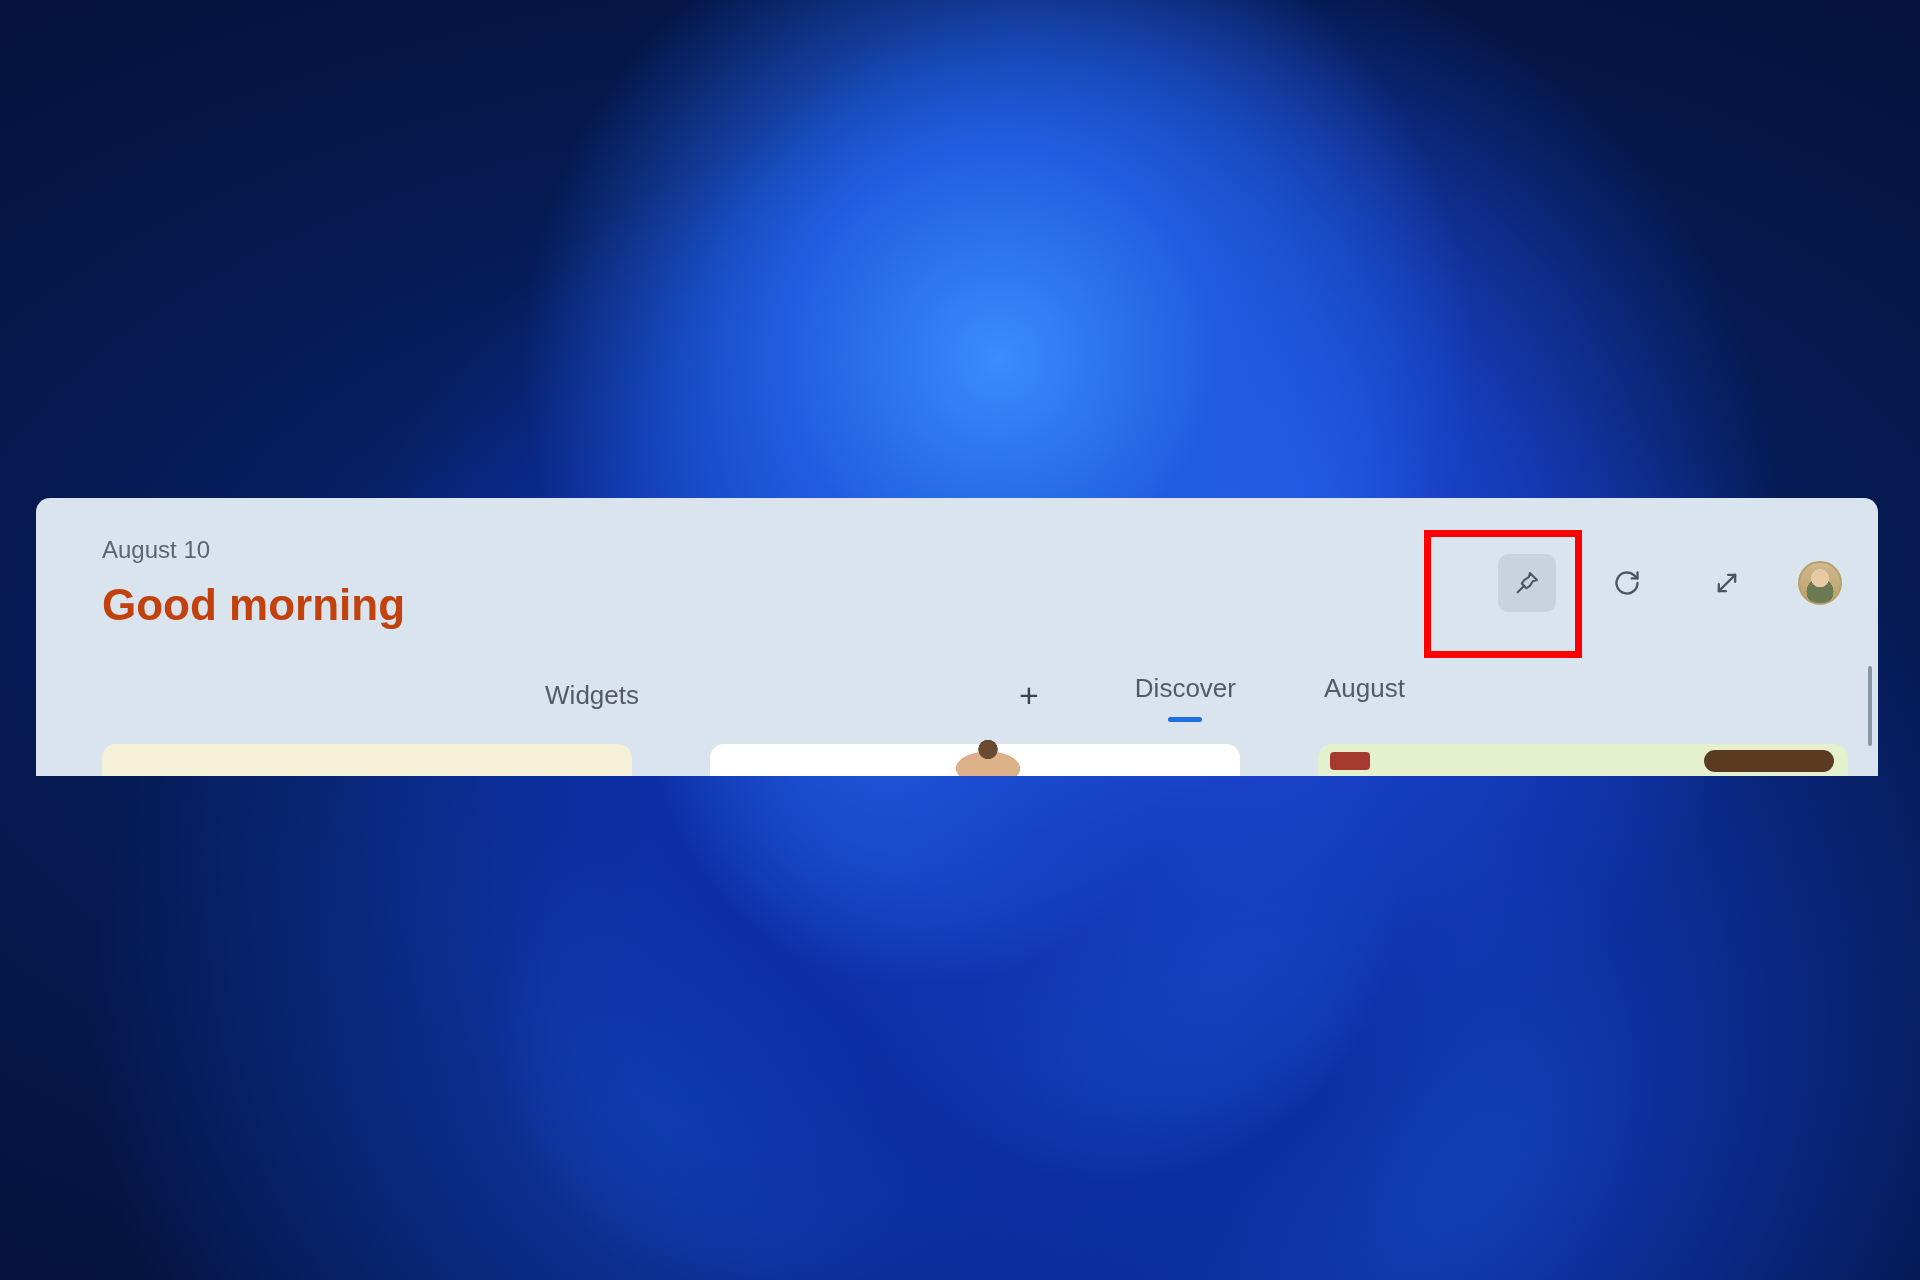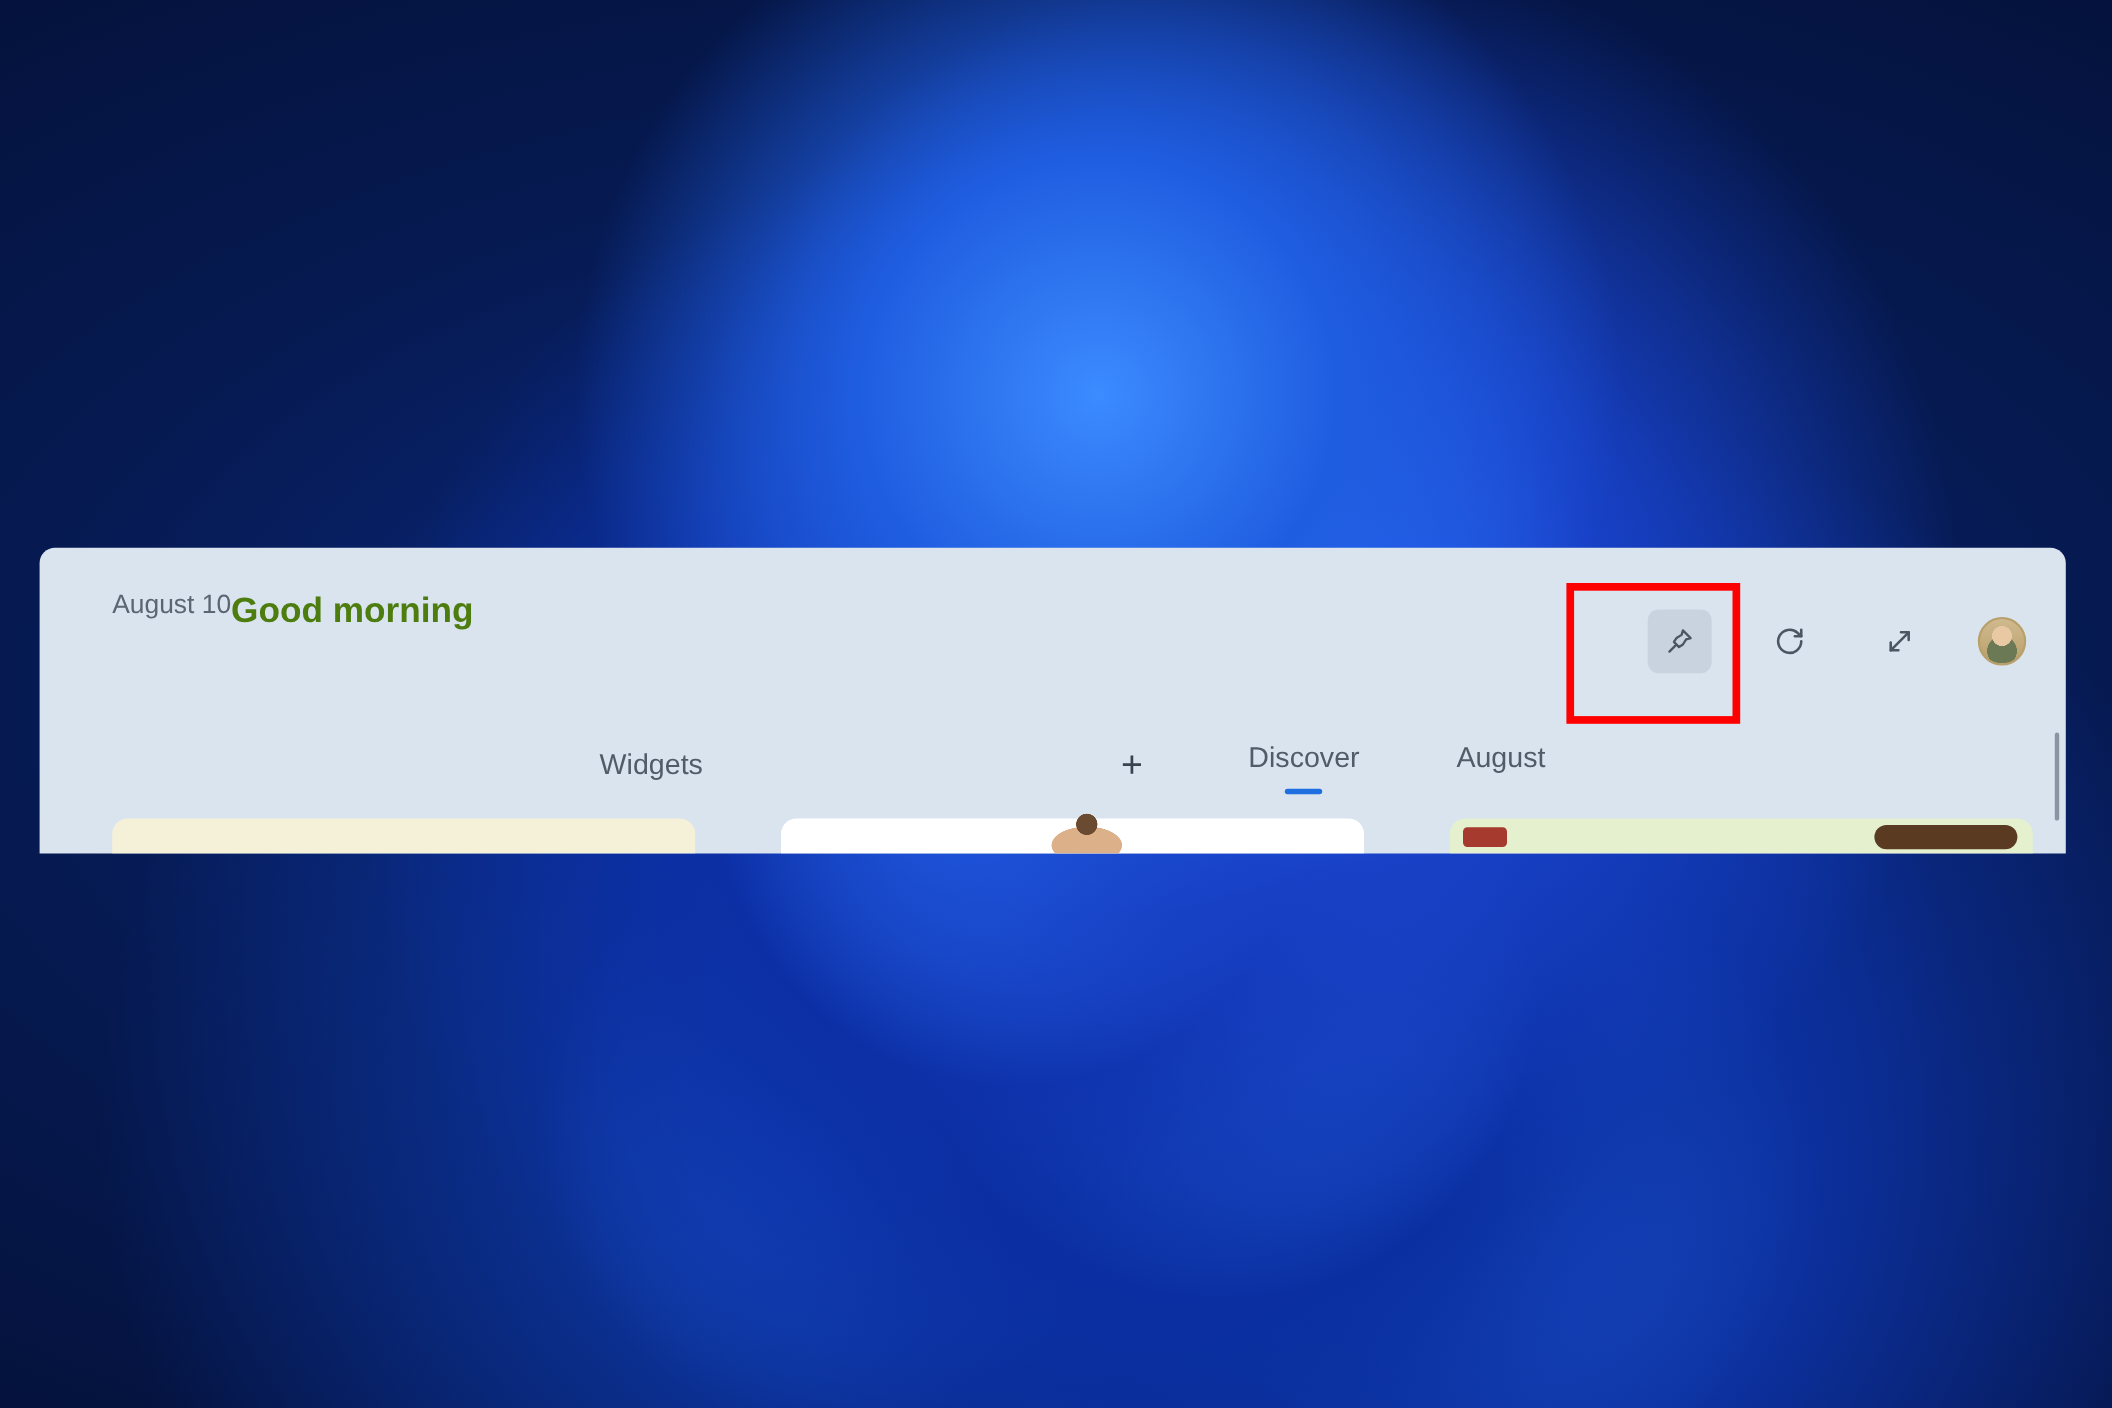--- a/index.html
+++ b/index.html
@@ -29,31 +29,31 @@
     background: #d9e4ef;
     border-radius: 14px 14px 0 0;
     overflow: hidden;
   }
 
   .header {
     position: absolute;
     top: 38px;
     left: 66px;
     display: flex;
-    flex-direction: row;
-    gap: 0;
+    flex-direction: column;
+    gap: 16px;
   }
   .date {
     font-size: 24px;
     color: #5c6573;
   }
   .greeting {
-    font-size: 32px;
+    font-size: 44px;
     font-weight: 600;
-    color: #4d7c0f;
+    color: #c2410c;
   }
 
   .actions {
     position: absolute;
     top: 56px;
     right: 36px;
     display: flex;
     align-items: center;
     gap: 42px;
   }

